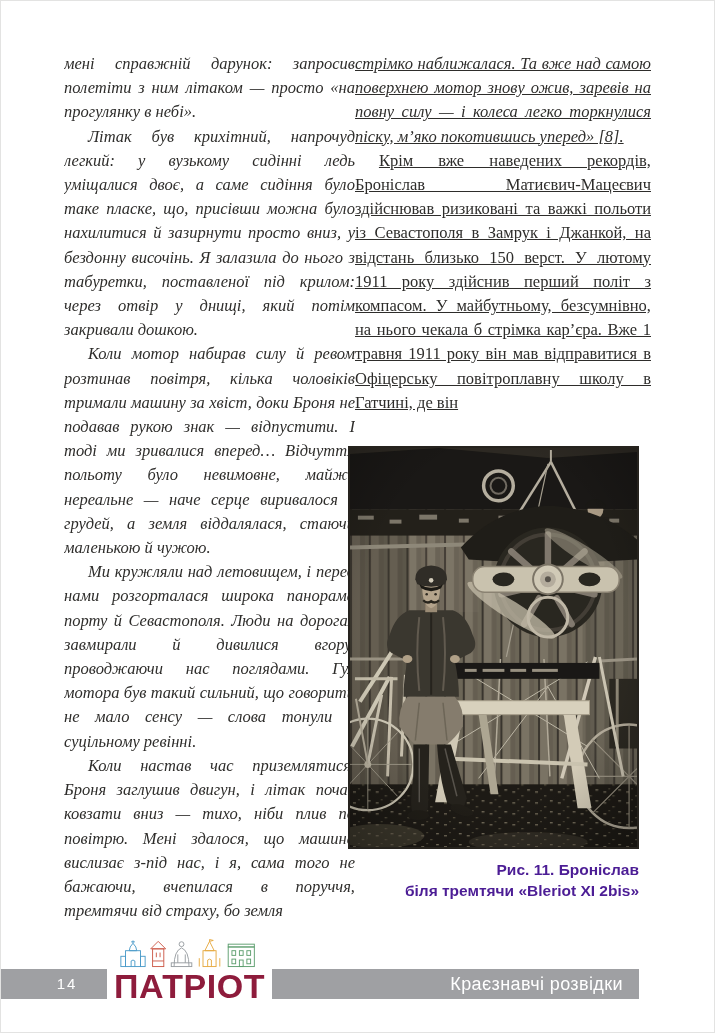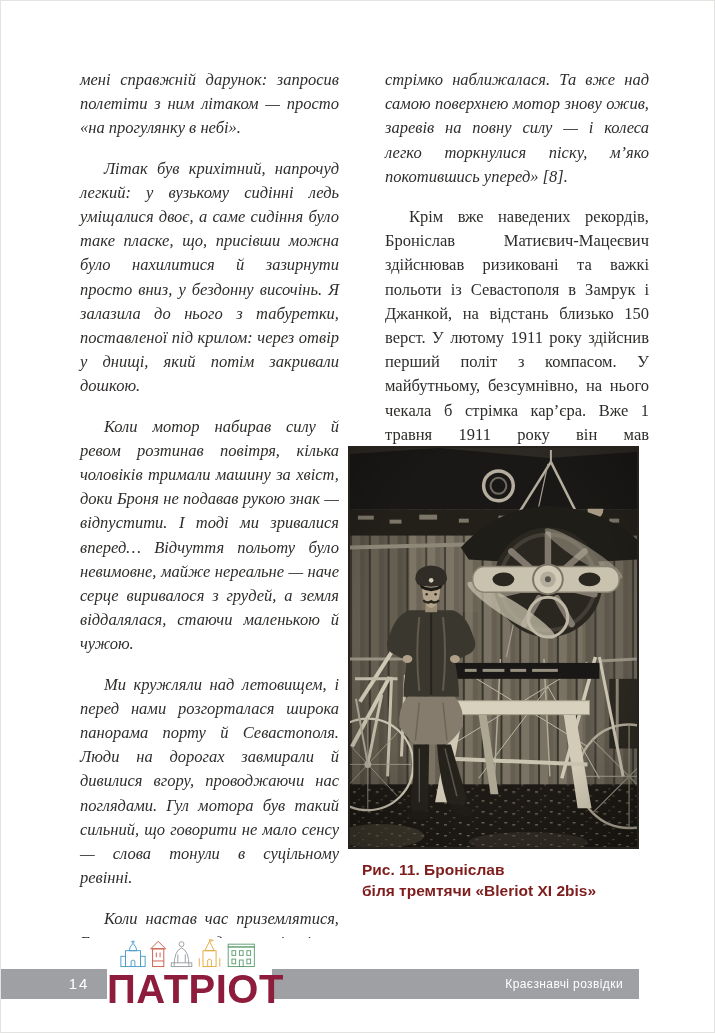--- a/index.html
+++ b/index.html
@@ -11,56 +11,56 @@
     position:absolute;inset:0;background:#ffffff;
     border:1px solid #e3e3e2;box-sizing:border-box;
   }
   
   .col{
     position:absolute;text-align:justify;
     font-size:16.5px;line-height:24.2px;color:#2e2d2b;
     overflow:hidden;
   }
   .col-left{left:63px;top:51px;width:291px;height:886px;}
-  .col-right{left:368px;top:51px;width:296px;height:396px;}
-  .para{margin:16px;text-indent:1.45em;}
+  .col-right{left:354px;top:51px;width:296px;height:396px;text-decoration:underline;}
+  .para{margin:0;text-indent:1.45em;}
   .para.no-indent{text-indent:0;}
   .italic{font-style:italic;}
   
   .photo-frame{
     position:absolute;left:347px;top:445px;width:291px;height:403px;
     border:2px solid #26231e;box-sizing:border-box;background:#6f6759;
   }
   .photo-frame svg{display:block;width:100%;height:100%;}
   .fig-caption{
-    position:absolute;left:361px;top:858px;width:291px;
+    position:absolute;left:347px;top:858px;width:291px;
     font-family:"Liberation Sans", sans-serif;font-weight:bold;
-    font-size:15.5px;line-height:21px;text-align:left;color:#7f1d1d;
+    font-size:15.5px;line-height:21px;text-align:right;color:#4c1d95;
   }
   
   .footer-bar{
     position:absolute;left:0;top:968px;width:638px;height:30px;
     background:var(--footer-gray,#9fa0a3);
   }
   .page-number{
-    position:absolute;left:60px;top:968px;width:36px;height:30px;
+    position:absolute;left:48px;top:968px;width:36px;height:30px;
     line-height:30px;text-align:center;color:#ffffff;
     font-family:"Liberation Sans", sans-serif;font-size:15px;letter-spacing:2px;
   }
   .section-title{
     position:absolute;left:0;top:968px;width:622px;height:30px;
     line-height:30px;text-align:right;color:#ffffff;
-    font-family:"Liberation Sans", sans-serif;font-size:12px;letter-spacing:.4px;
+    font-family:"Liberation Sans", sans-serif;font-size:18px;letter-spacing:.4px;
   }
   .logo-box{
     position:absolute;left:106px;top:961px;width:165px;height:44px;background:#ffffff;
   }
   .logo-text{
     position:absolute;left:106px;top:966px;width:165px;text-align:center;
-    font-family:"Liberation Sans", sans-serif;font-weight:bold;font-size:40px;
+    font-family:"Liberation Sans", sans-serif;font-weight:bold;font-size:34px;
     letter-spacing:.5px;color:var(--accent-maroon,#8e1c3c);
   }
   .logo-buildings{
     position:absolute;left:118px;top:938px;width:140px;height:29px;
   }
   .logo-buildings svg{display:block;width:100%;height:100%;}
 </style>
 </head>
 <body>
 

